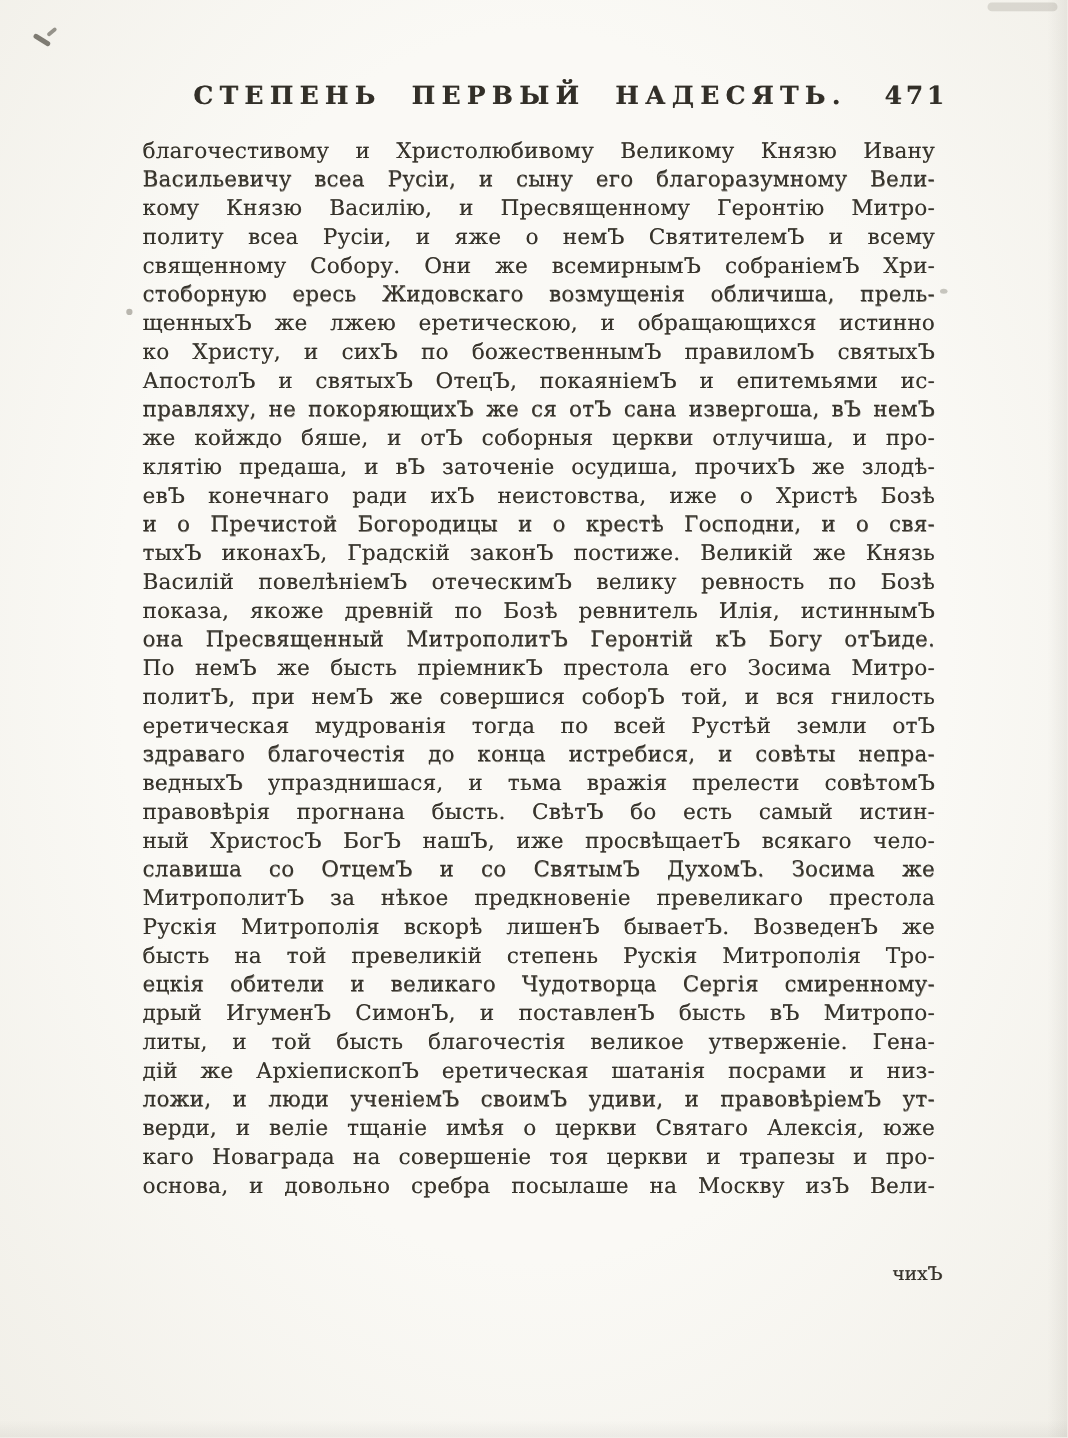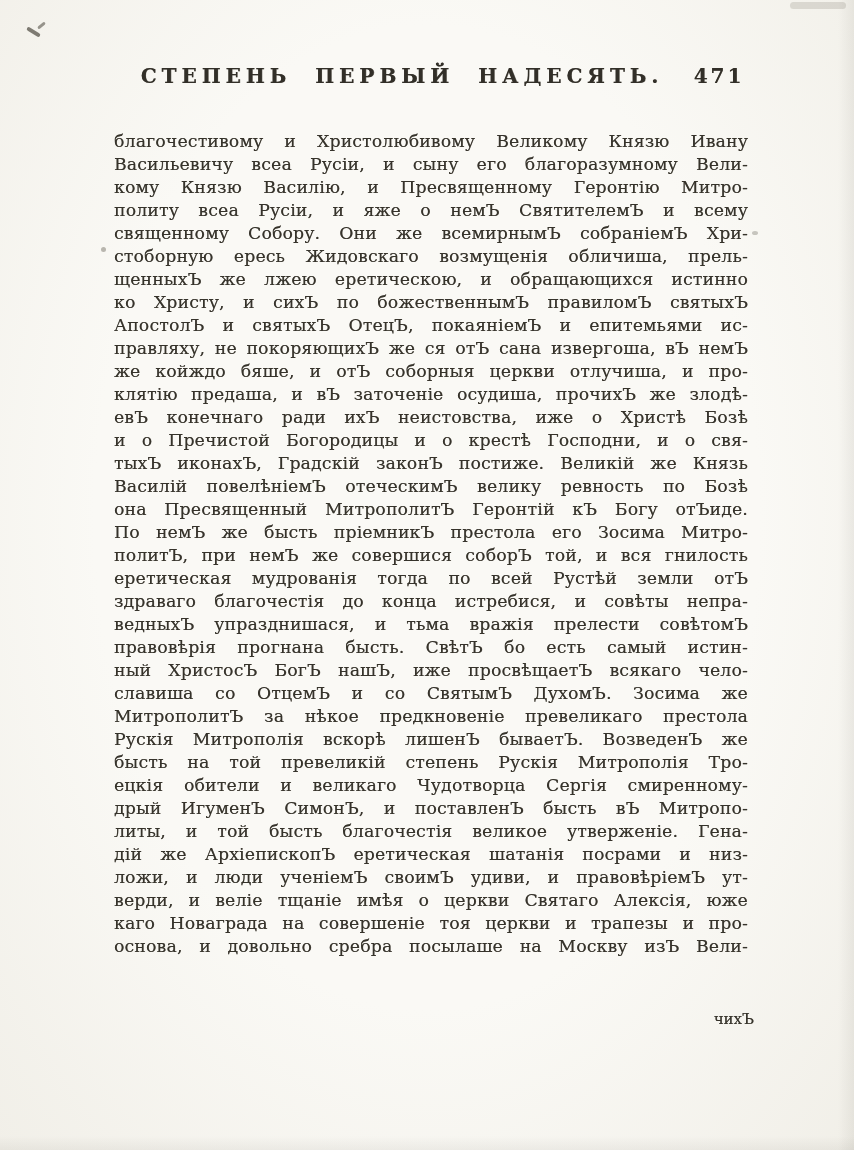--- a/index.html
+++ b/index.html
@@ -20,21 +20,21 @@
   .edge-right {
     position: absolute; top: 0; right: 0; width: 16px; height: 100%;
     background: linear-gradient(to left, rgba(60,55,45,0.07), rgba(0,0,0,0));
   }
   .edge-bottom {
     position: absolute; bottom: 0; left: 0; width: 100%; height: 14px;
     background: linear-gradient(to top, rgba(60,55,45,0.06), rgba(0,0,0,0));
   }
   .header {
     position: absolute;
-    top: 64px; left: 114px; width: 634px;
+    top: 64px; left: 128px; width: 634px;
     display: flex;
     align-items: baseline;
   }
   .title {
     flex: 1;
     text-align: center;
     font-size: 20px;
     font-weight: bold;
     letter-spacing: 5px;
     word-spacing: 12px;
@@ -48,21 +48,20 @@
     letter-spacing: 3px;
     font-weight: bold;
     color: #322f28;
     text-shadow: 0.3px 0.3px 0.4px rgba(40,35,25,0.55);
   }
   .text-block {
     position: absolute;
     top: 110px; left: 114px; width: 634px;
     font-size: 17.2px;
     line-height: 23px;
-    margin-top: 20px;
   }
   .line {
     text-align: justify;
     text-align-last: justify;
     text-justify: inter-word;
     letter-spacing: 0.2px;
     word-spacing: 1px;
     white-space: normal;
     text-shadow: 0.25px 0.25px 0.35px rgba(40,35,25,0.55);
   }
@@ -121,20 +120,21 @@
       <div class="line">щенныхЪ же лжею еретическою, и обращающихся истинно</div>
       <div class="line">ко Христу, и сихЪ по божественнымЪ правиломЪ святыхЪ</div>
       <div class="line">АпостолЪ и святыхЪ ОтецЪ, покаяніемЪ и епитемьями ис-</div>
       <div class="line">правляху, не покоряющихЪ же ся отЪ сана извергоша, вЪ немЪ</div>
       <div class="line">же койждо бяше, и отЪ соборныя церкви отлучиша, и про-</div>
       <div class="line">клятію предаша, и вЪ заточеніе осудиша, прочихЪ же злодѣ-</div>
       <div class="line">евЪ конечнаго ради ихЪ неистовства, иже о Христѣ Бозѣ</div>
       <div class="line">и о Пречистой Богородицы и о крестѣ Господни, и о свя-</div>
       <div class="line">тыхЪ иконахЪ, Градскій законЪ постиже.  Великій же Князь</div>
       <div class="line">Василій повелѣніемЪ отеческимЪ велику ревность по Бозѣ</div>
+      <div class="line">показа, якоже древній по Бозѣ ревнитель Илія, истиннымЪ</div>
       <div class="line">она Пресвященный МитрополитЪ Геронтій кЪ Богу отЪиде.</div>
       <div class="line">По немЪ же бысть пріемникЪ престола его Зосима Митро-</div>
       <div class="line">политЪ, при немЪ же совершися соборЪ той, и вся гнилость</div>
       <div class="line">еретическая мудрованія тогда по всей Рустѣй земли отЪ</div>
       <div class="line">здраваго благочестія до конца истребися, и совѣты непра-</div>
       <div class="line">ведныхЪ упразднишася, и тьма вражія прелести совѣтомЪ</div>
       <div class="line">правовѣрія прогнана бысть.  СвѣтЪ бо есть самый истин-</div>
       <div class="line">ный ХристосЪ БогЪ нашЪ, иже просвѣщаетЪ всякаго чело-</div>
       <div class="line">славиша со ОтцемЪ и со СвятымЪ ДухомЪ.  Зосима же</div>
       <div class="line">МитрополитЪ за нѣкое предкновеніе превеликаго престола</div>

